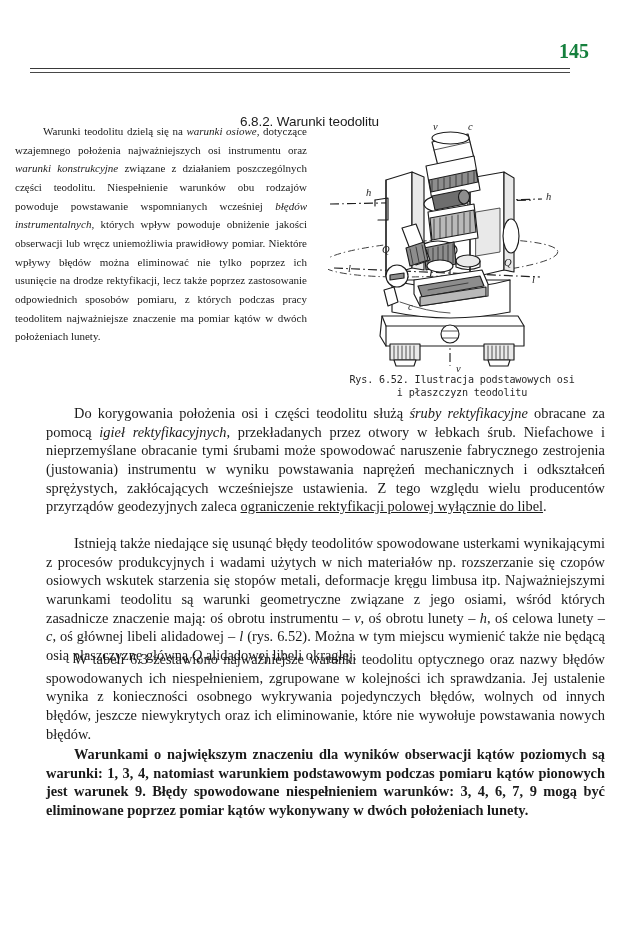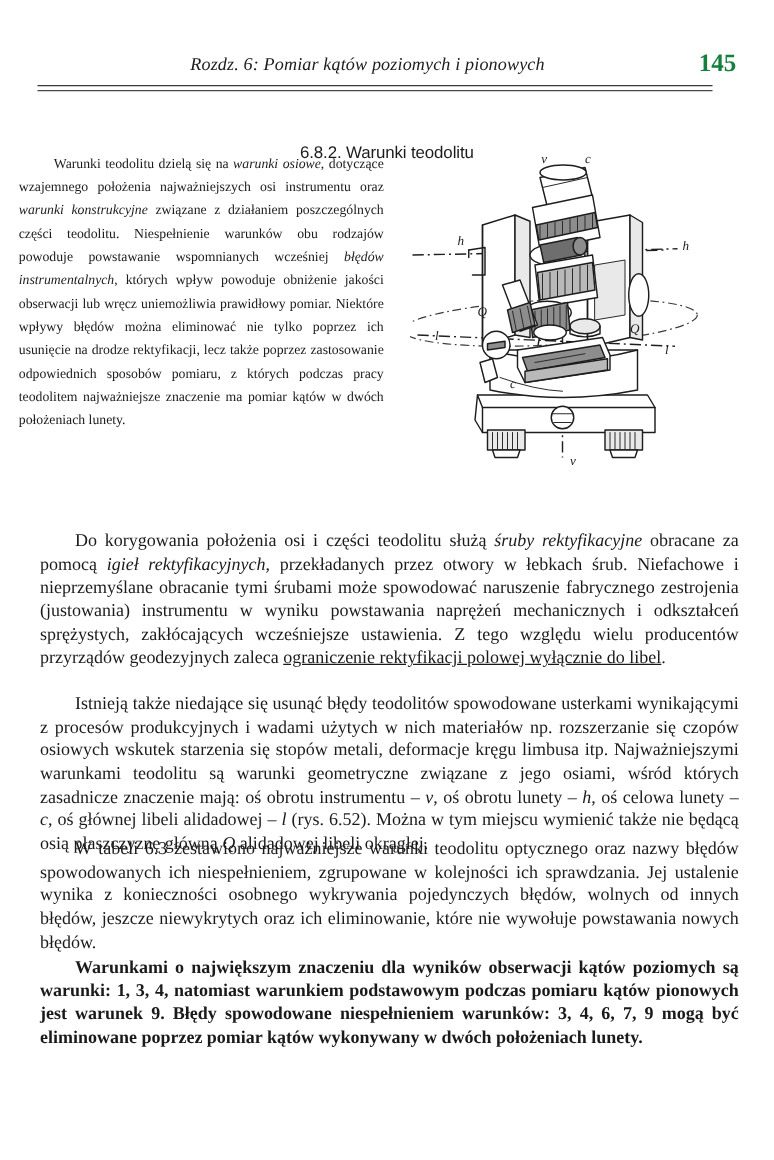--- a/index.html
+++ b/index.html
@@ -84,28 +84,27 @@
     top: 122px;
     width: 292px;
     font-size: 11px;
     line-height: 18.65px;
     text-align: justify;
     text-justify: inter-word;
     hyphens: manual;
   }
   .fullwidth {
     position: absolute;
-    left: 32px;
+    left: 46px;
     width: 559px;
     font-size: 14.4px;
     line-height: 18.65px;
     text-align: justify;
     text-justify: inter-word;
     hyphens: manual;
-    margin-top: 20px;
   }
   #para-rectify  { top: 404px; }
   #para-errors   { top: 534px; }
   #para-table    { top: 650px; }
   #para-summary  { top: 745px; font-weight: bold; }
 
   p.para {
     margin: 0;
   }
   .indent { text-indent: 28px; }
@@ -155,21 +154,20 @@
     font-size: 10.5px;
     fill: #1d1d1d;
   }
 </style>
 </head>
 <body>
 
 <div class="page">
 
   <div class="runhead">
-    <div class="runhead-title">Rozdz. 6: Pomiar kątów poziomych i pionowych</div>
     <div class="runhead-pageno">145</div>
     <div class="runhead-rule"></div>
   </div>
 
   <div class="section-heading">6.8.2. Warunki teodolitu</div>
 
   <div class="col-left">
     <p class="para indent">Warunki teodolitu dzielą się na <i>warunki osiowe</i>, dotyczące wzajemnego położenia najważniejszych osi instrumentu oraz <i>warunki konstrukcyjne</i> związane z działaniem poszczególnych części teodolitu. Niespełnienie warunków obu rodzajów powoduje powstawanie wspomnianych wcześniej <i>błędów instrumentalnych</i>, których wpływ powoduje obniżenie jakości obserwacji lub wręcz uniemożliwia prawidłowy pomiar. Niektóre wpływy błędów można eliminować nie tylko poprzez ich usunięcie na drodze rektyfikacji, lecz także poprzez zastosowanie odpowiednich sposobów pomiaru, z których podczas pracy teodolitem najważniejsze znaczenie ma pomiar kątów w dwóch położeniach lunety.</p>
   </div>
 
@@ -269,20 +267,24 @@
         <text class="lbl" x="38" y="76">h</text>
         <text class="lbl" x="218" y="80">h</text>
         <text class="lbl" x="54" y="133">Q</text>
         <text class="lbl" x="176" y="146">Q</text>
         <text class="lbl" x="20" y="152">l</text>
         <text class="lbl" x="204" y="163">l</text>
         <text class="lbl" x="80" y="190">c</text>
         <text class="lbl" x="128" y="252">v</text>
       </svg>
     </div>
+    <figcaption class="figure-caption">
+      <span>Rys. 6.52. Ilustracja podstawowych osi</span><br>
+      <span>i płaszczyzn teodolitu</span>
+    </figcaption>
   </figure>
 
   <div class="fullwidth" id="para-rectify">
     <p class="para indent">Do korygowania położenia osi i części teodolitu służą <i>śruby rektyfikacyjne</i> obracane za pomocą <i>igieł rektyfikacyjnych</i>, przekładanych przez otwory w łebkach śrub. Niefachowe i nieprzemyślane obracanie tymi śrubami może spowodować naruszenie fabrycznego zestrojenia (justowania) instrumentu w wyniku powstawania naprężeń mechanicznych i odkształceń sprężystych, zakłócających wcześniejsze ustawienia. Z tego względu wielu producentów przyrządów geodezyjnych zaleca <u>ograniczenie rektyfikacji polowej wyłącznie do libel</u>.</p>
   </div>
 
   <div class="fullwidth" id="para-errors">
     <p class="para indent">Istnieją także niedające się usunąć błędy teodolitów spowodowane usterkami wynikającymi z procesów produkcyjnych i wadami użytych w nich materiałów np. rozszerzanie się czopów osiowych wskutek starzenia się stopów metali, deformacje kręgu limbusa itp. Najważniejszymi warunkami teodolitu są warunki geometryczne związane z jego osiami, wśród których zasadnicze znaczenie mają: oś obrotu instrumentu – <i>v</i>, oś obrotu lunety – <i>h</i>, oś celowa lunety – <i>c</i>, oś głównej libeli alidadowej – <i>l</i> (rys. 6.52). Można w tym miejscu wymienić także nie będącą osią płaszczyznę główną <i>Q</i> alidadowej libeli okrągłej.</p>
   </div>
 

